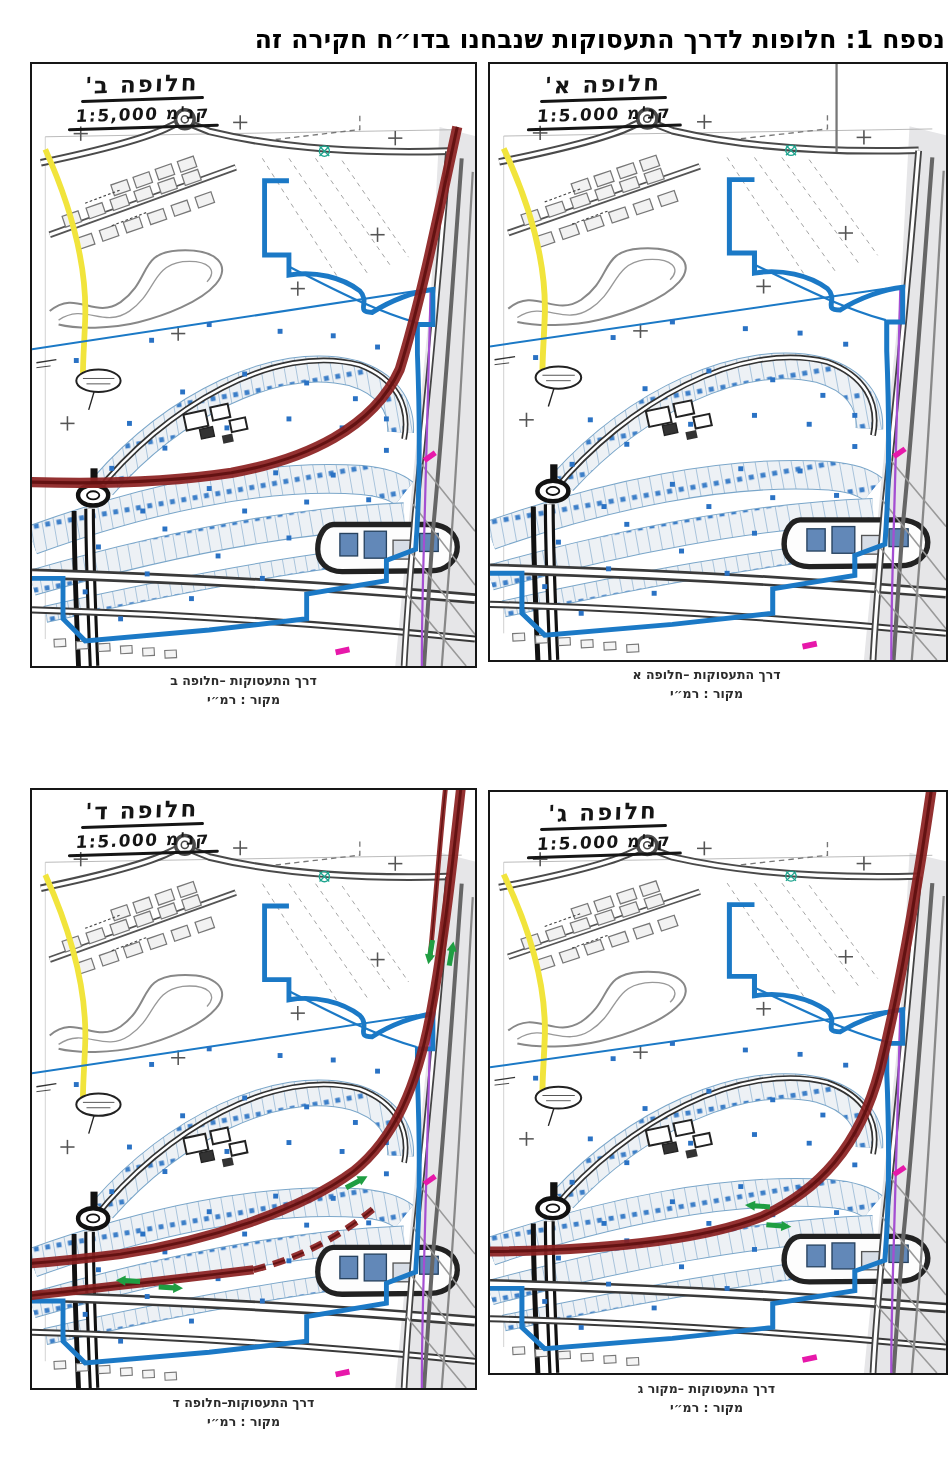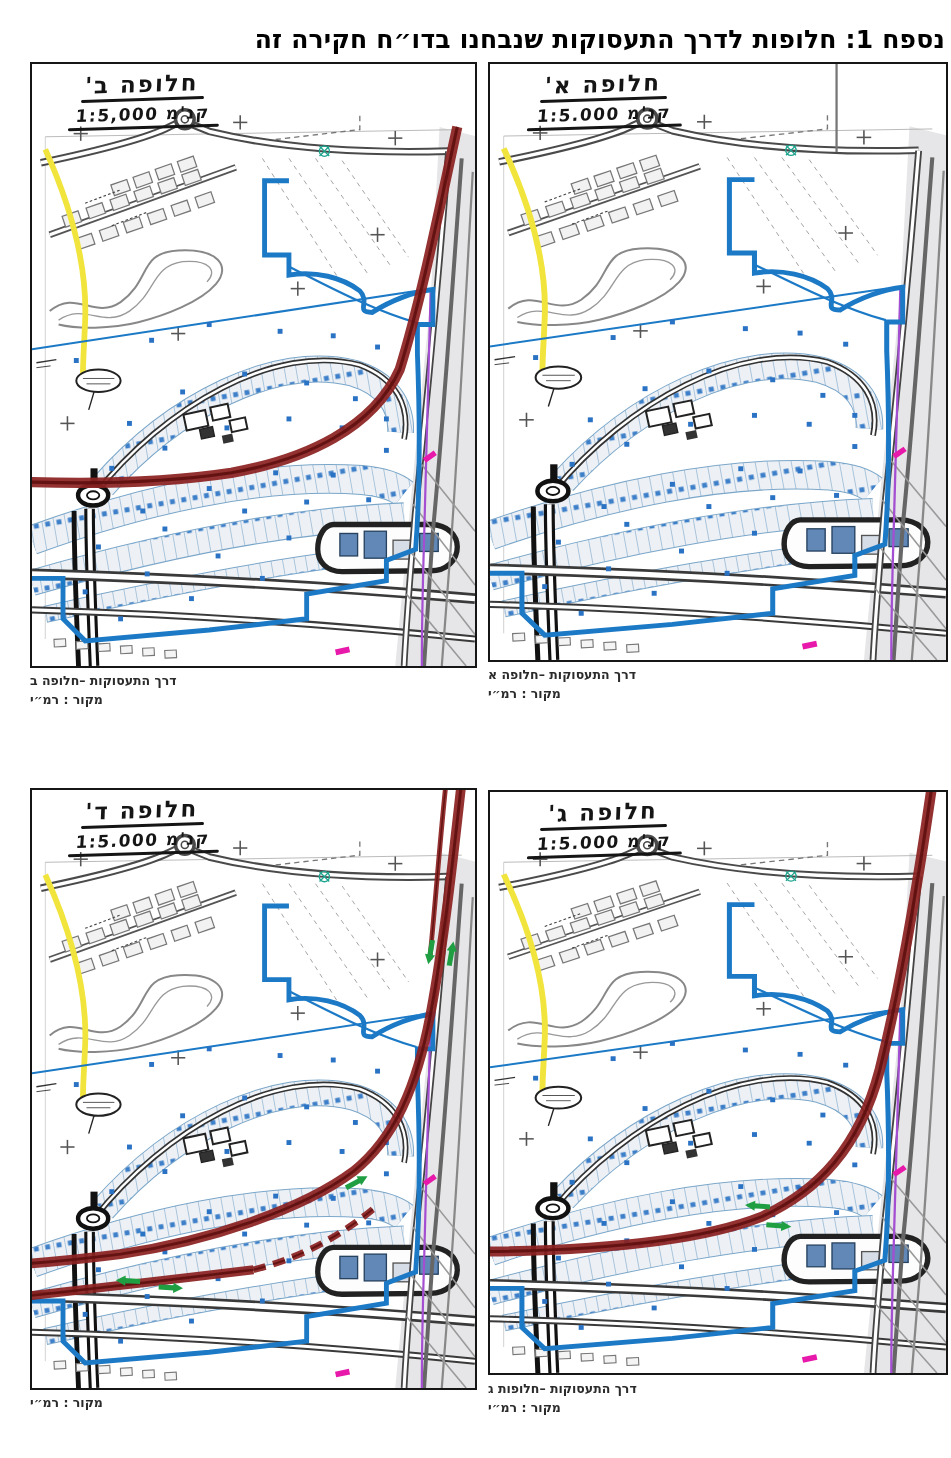--- a/index.html
+++ b/index.html
@@ -10,21 +10,21 @@
   .panel{position:absolute;border:2.5px solid #161616;background:#fff;box-sizing:border-box;}
   .panel svg{position:absolute;left:0;top:0;width:100%;height:100%;}
   .hand{position:absolute;left:8%;top:1.2%;width:34%;z-index:5;text-align:center;
         transform:rotate(-1.8deg);color:#151515;direction:rtl;}
   .hand .ht{font-size:23px;font-weight:bold;letter-spacing:2px;display:block;
         transform:skewX(-4deg);}
   .hand .hu{height:3px;background:#151515;margin:1px auto 3px auto;width:82%;border-radius:2px;}
   .hand .hs{font-size:17px;font-weight:bold;letter-spacing:1.5px;display:block;
         transform:skewX(-6deg);}
   .hand .hu2{height:3px;background:#151515;margin:2px auto 0 auto;width:100%;border-radius:2px;}
-  .caption{position:absolute;direction:rtl;text-align:left;color:#2b2b2b;
+  .caption{position:absolute;direction:rtl;text-align:center;color:#2b2b2b;
         font-size:12.5px;font-weight:600;line-height:1.5;padding-right:20px;box-sizing:border-box;}
 </style>
 </head>
 <body>
 
 <div class="page">
 
   <h1 class="page-title">נספח 1: חלופות לדרך התעסוקות שנבחנו בדו״ח חקירה זה</h1>
 
   <div class="panel" style="left:30px;top:62px;width:447px;height:606px;">
@@ -536,20 +536,21 @@
         </g>
       </svg>
     <div class="hand">
       <span class="ht">חלופה ד'</span>
       <div class="hu"></div>
       <span class="hs">קנ'מ 1:5.000</span>
       <div class="hu2"></div>
     </div>
   </div>
   <div class="caption" style="left:30px;top:1394px;width:447px;">
+    <div>דרך התעסוקות–חלופה ד</div>
     <div>מקור : רמ״י</div>
   </div>
 
   <div class="panel" style="left:488px;top:790px;width:460px;height:585px;">
     <svg viewBox="0 0 100 134" preserveAspectRatio="none">
         <defs>
           <pattern id="lots-C" width="2.6" height="7" patternUnits="userSpaceOnUse" patternTransform="rotate(-10)">
             <rect x="0" y="0" width="2.6" height="7" fill="#edf1f5"></rect>
             <line x1="0" y1="0" x2="0" y2="7" stroke="#8fb3d2" stroke-width="0.32"></line>
             <rect x="0.75" y="2.9" width="1.1" height="1.1" fill="#2a72c4" opacity="0.9"></rect>
@@ -708,17 +709,17 @@
         </g>
       </svg>
     <div class="hand">
       <span class="ht">חלופה ג'</span>
       <div class="hu"></div>
       <span class="hs">קנ'מ 1:5.000</span>
       <div class="hu2"></div>
     </div>
   </div>
   <div class="caption" style="left:488px;top:1380px;width:460px;padding-right:23px;">
-    <div>דרך התעסוקות –חלופות ג</div>
+    <div>דרך התעסוקות –מקור ג</div>
     <div>מקור : רמ״י</div>
   </div>
 
 </div>
 
 </body></html>

